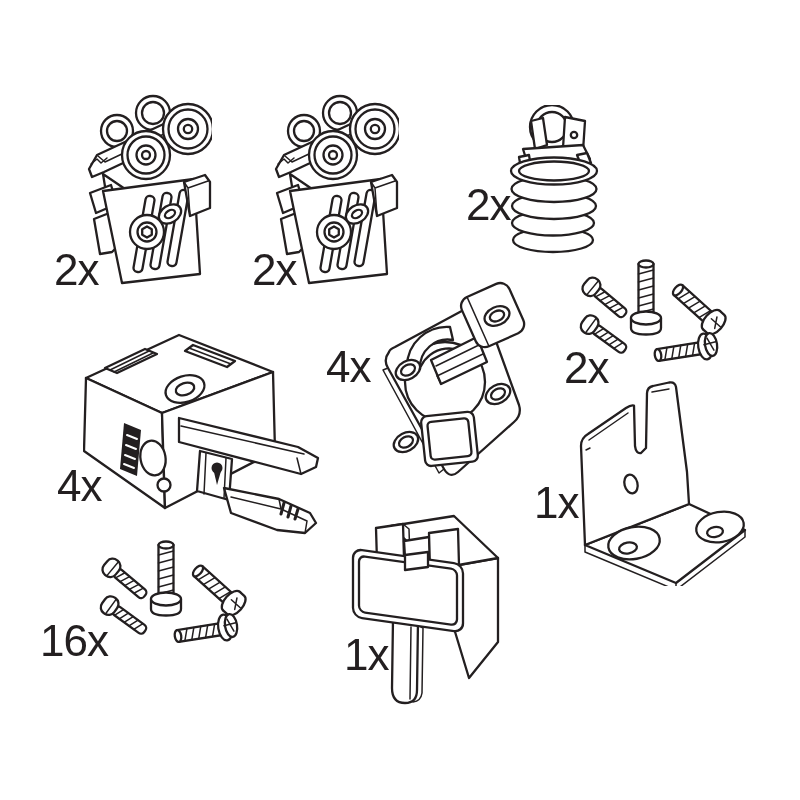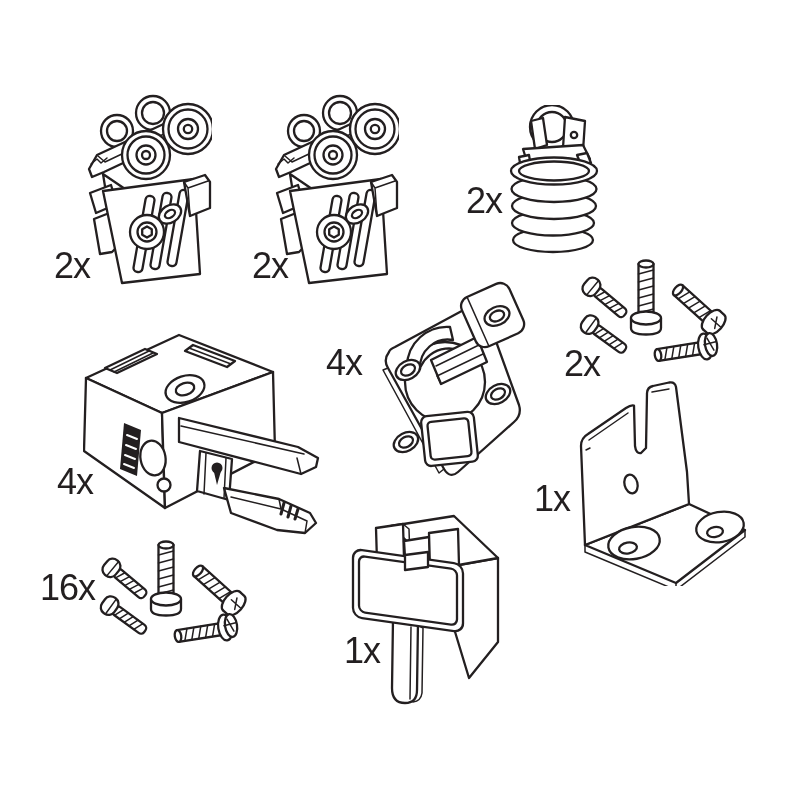--- a/index.html
+++ b/index.html
@@ -3,21 +3,21 @@
 <meta charset="utf-8">
 <style>
   html,body{margin:0;padding:0;}
   .canvas{
     position:relative;width:800px;height:800px;background:#ffffff;
     overflow:hidden;font-family:"Liberation Sans",sans-serif;
   }
   .part{position:absolute;margin:0;padding:0;}
   .part svg{display:block;width:100%;height:100%;}
   .qty{
-    position:absolute;font-size:36px;font-weight:400;color:#231f20;
+    position:absolute;font-size:44px;font-weight:400;color:#231f20;
     letter-spacing:-1px;line-height:1;white-space:nowrap;
   }
   .ln{stroke:#231f20;stroke-width:2.3;fill:#ffffff;stroke-linejoin:round;stroke-linecap:round;}
   .ln-n{stroke:#231f20;stroke-width:2.3;fill:none;stroke-linejoin:round;stroke-linecap:round;}
   .thin{stroke:#231f20;stroke-width:1.5;fill:none;stroke-linejoin:round;stroke-linecap:round;}
   .dk{fill:#231f20;stroke:none;}
   .wt{stroke:#ffffff;stroke-width:2;fill:none;}
 </style>
 </head>
 <body>
@@ -221,21 +221,21 @@
       </g>
     </svg>
   </figure>
   <span class="qty" style="left:534px;top:481px">1x</span>
 
   <figure class="part" style="left:98px;top:533px;width:168px;height:118px">
     <svg viewBox="0 0 168 118">
         <use href="#sym-screw-cluster"></use>
       </svg>
   </figure>
-  <span class="qty" style="left:40px;top:570px">16x</span>
+  <span class="qty" style="left:40px;top:619px">16x</span>
 
   <figure class="part" style="left:347px;top:511px;width:192px;height:198px">
     <svg viewBox="0 0 192 198">
       <g class="ln">
         <path d="M89,58 L151,47 L151,131 L122,167 Z"></path>
         <path d="M44,15 L107,5 L151,47 L89,58 Z"></path>
         <path d="M29,17 L56,13 L57,47 L30,51 Z"></path>
         <path class="thin" d="M56,13 L62,18 L63,50"></path>
         <path d="M57,30 L82,26 L83,42 L58,46 Z"></path>
         <path d="M82,22 L111,18 L112,54 L83,58 Z"></path>

